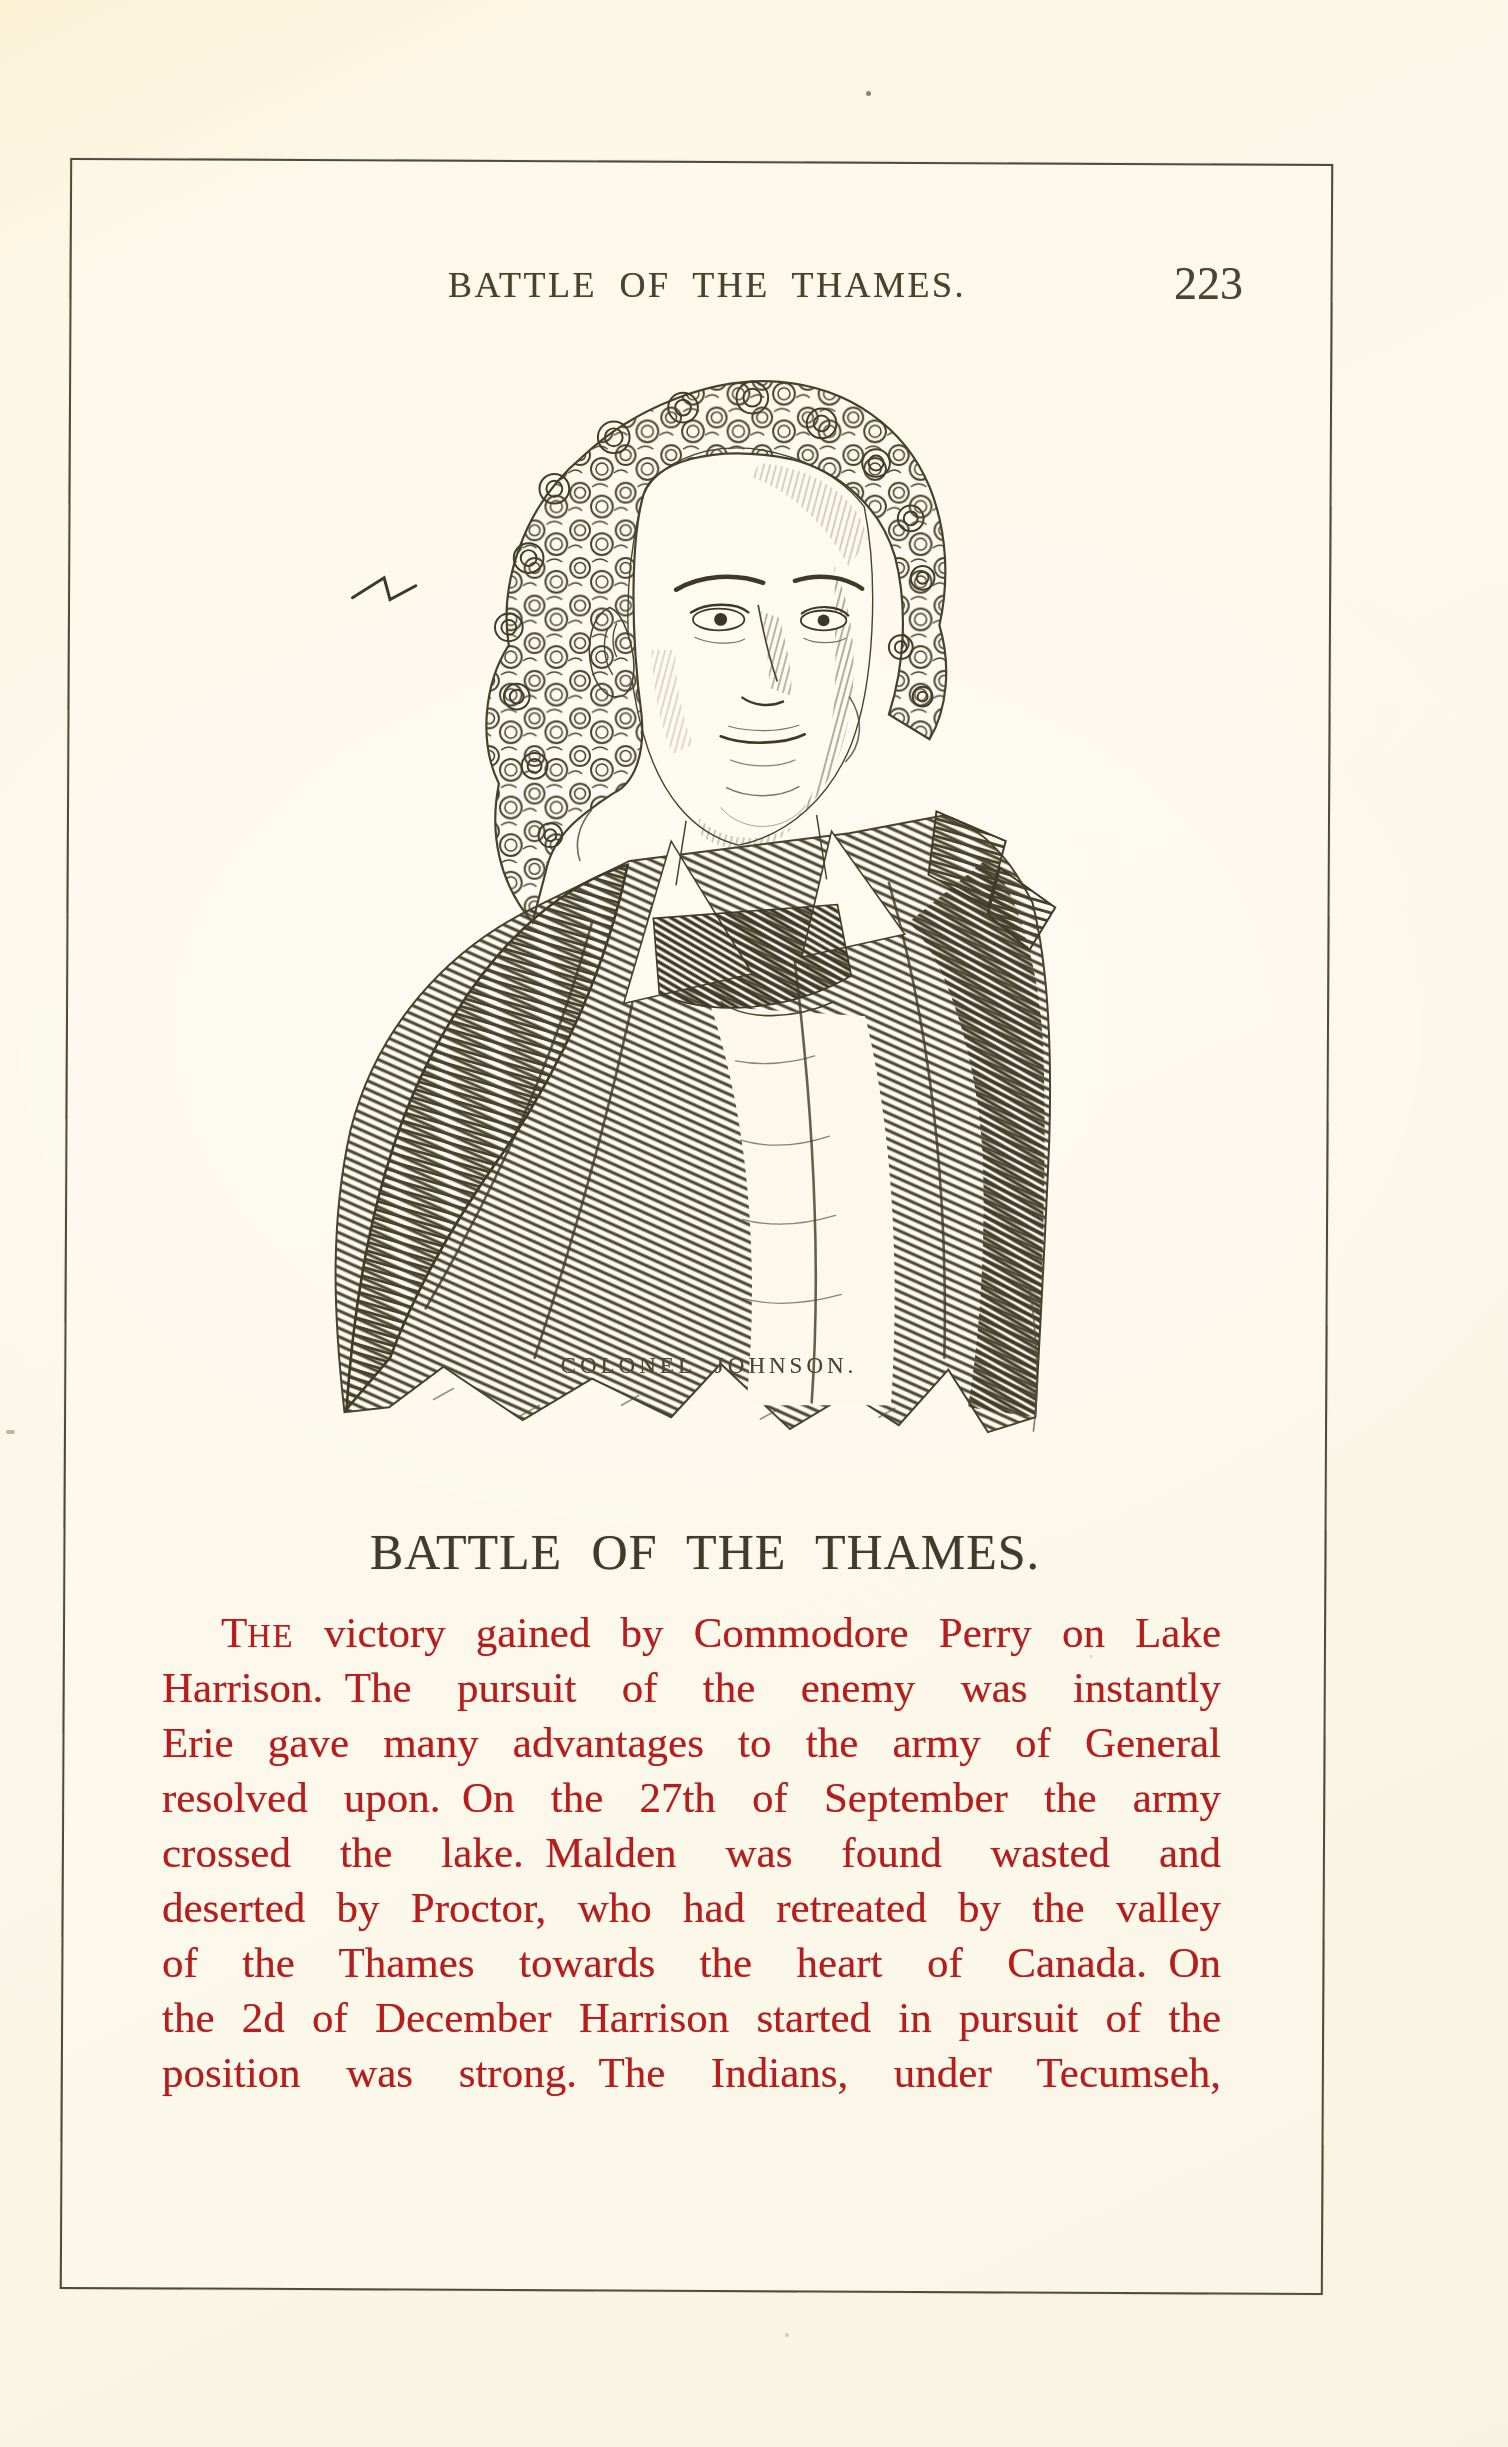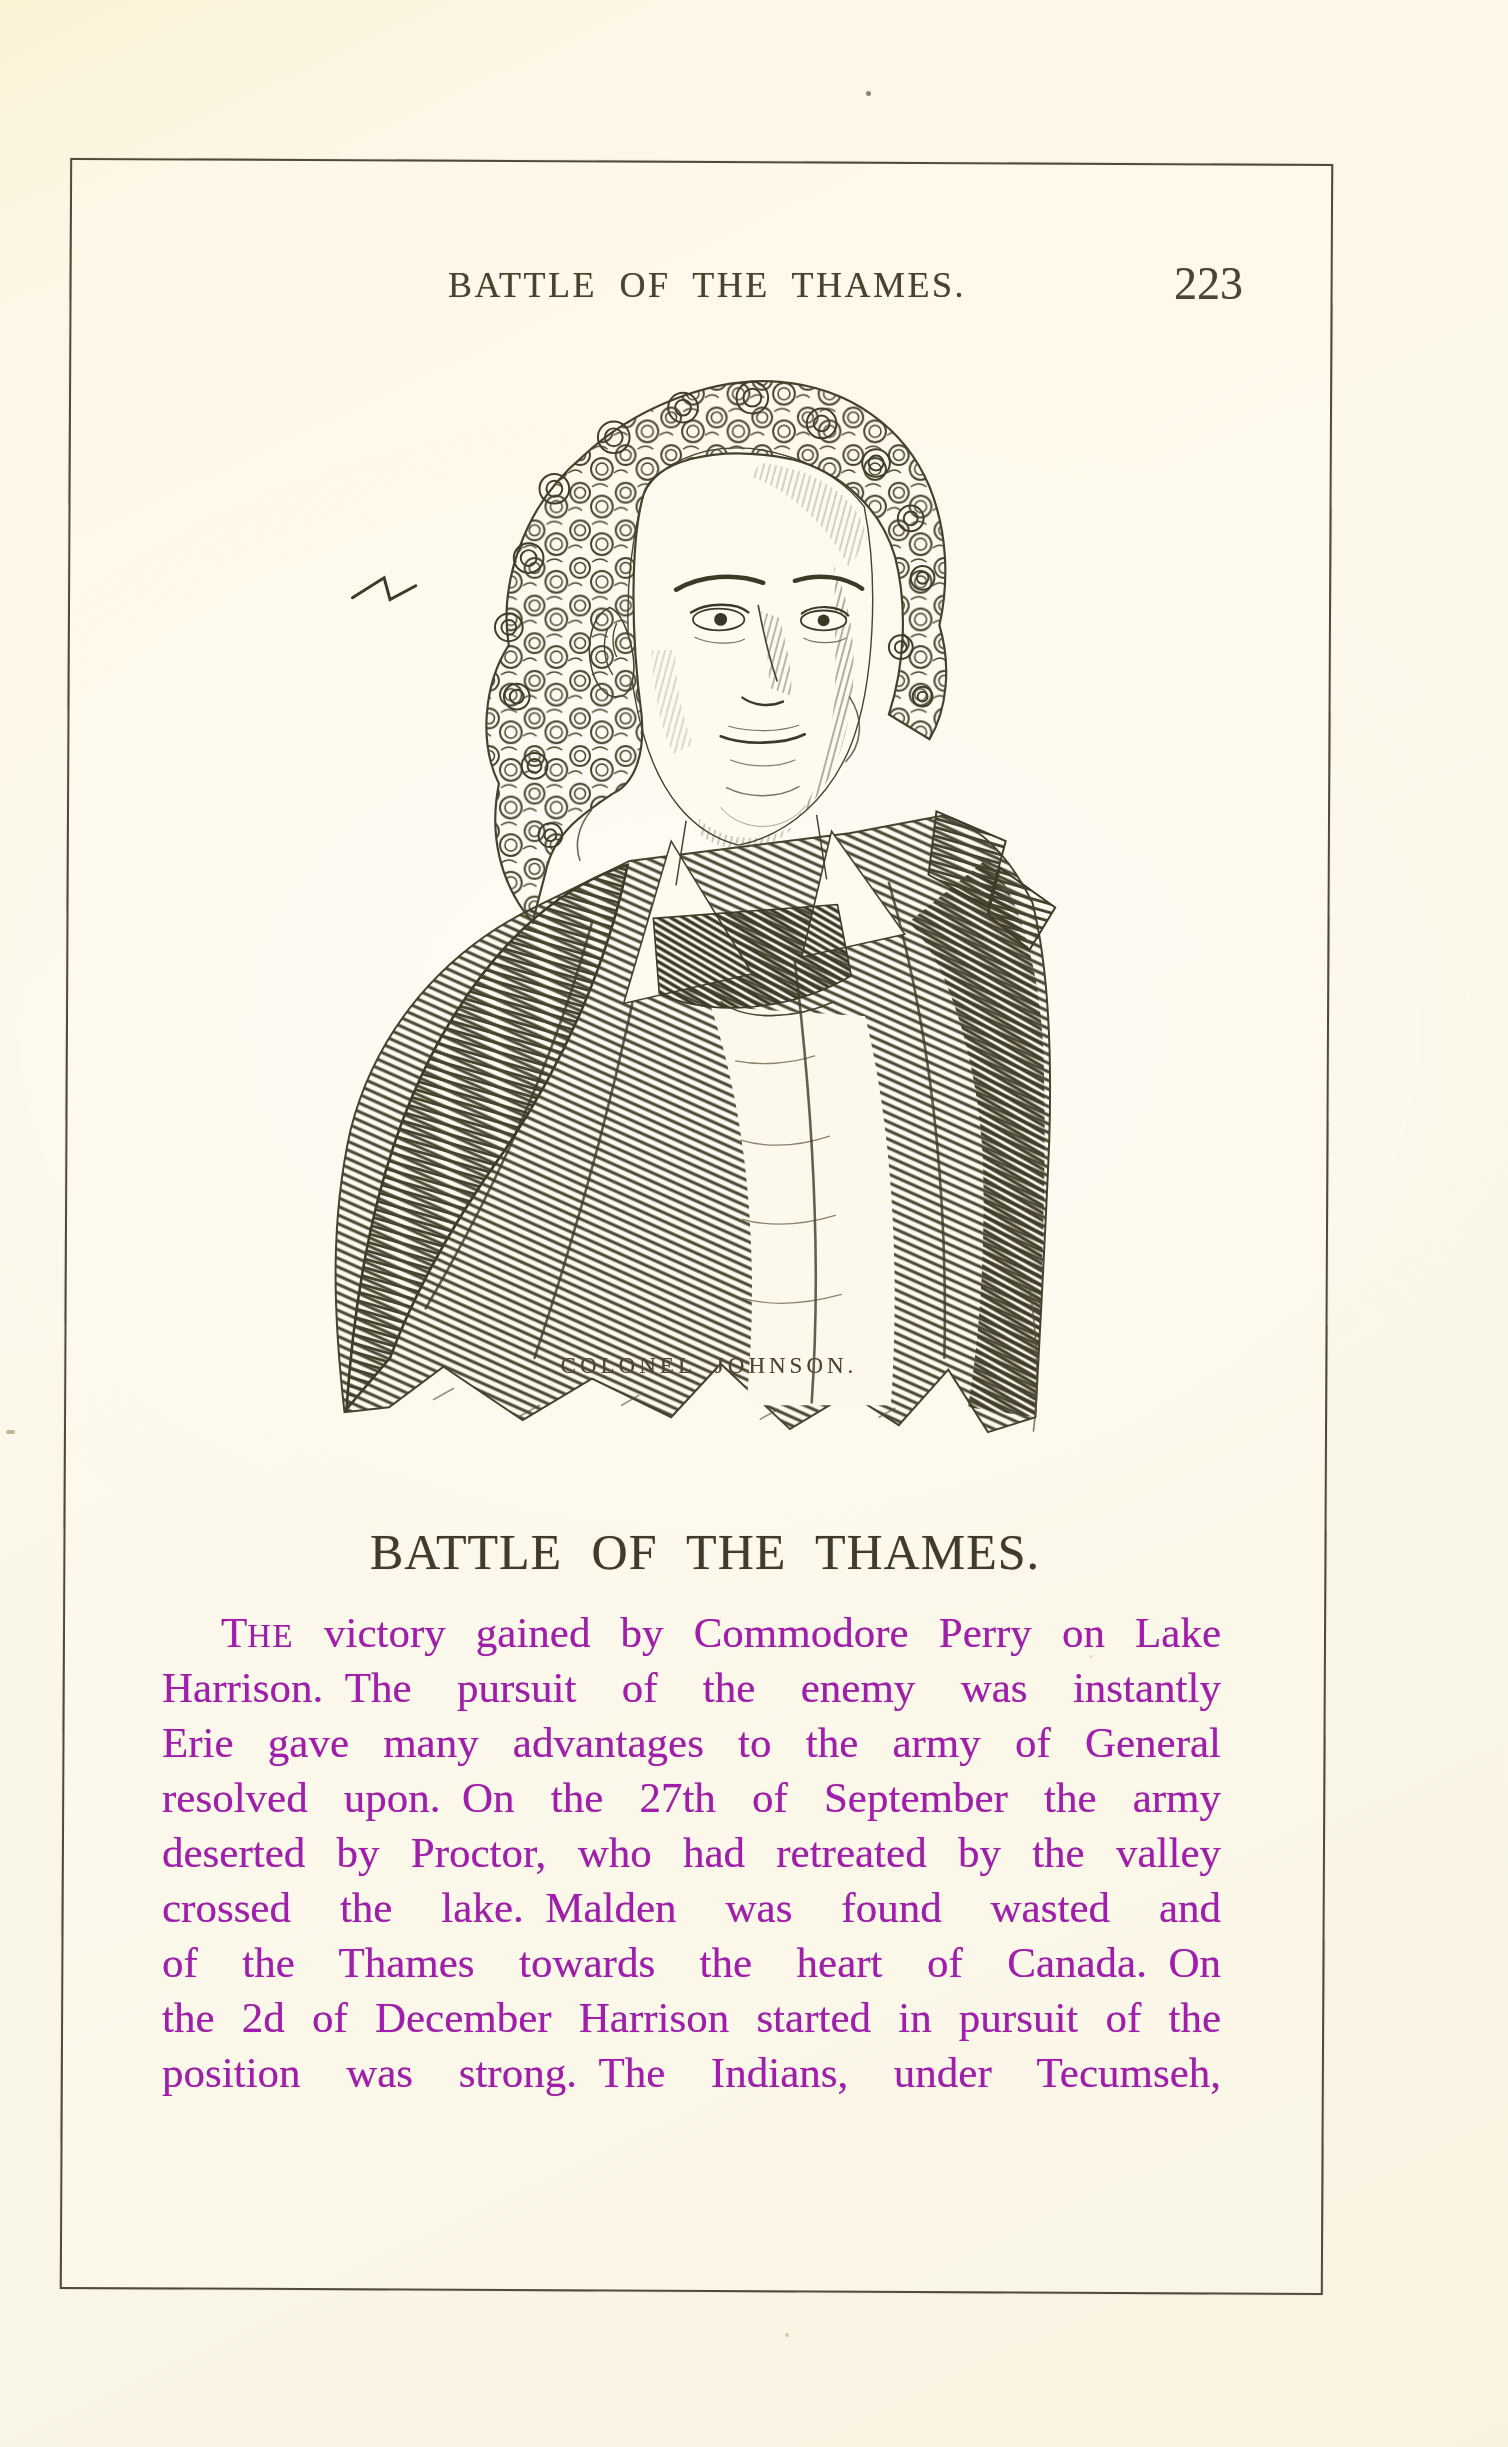--- a/index.html
+++ b/index.html
@@ -41,21 +41,21 @@
   }
   .article-title{
     position:absolute;left:705px;top:1522px;transform:translateX(-50%);
     font-size:50px;line-height:61px;letter-spacing:1px;word-spacing:16px;
     color:#403b2b;white-space:nowrap;
     text-shadow:0 0 0.8px rgba(64,59,43,0.55);
   }
   .article-body{
     position:absolute;left:162px;top:1605px;width:1059px;
     font-size:43px;
-    color:#a21caf;
+    color:#b91c1c;
     text-shadow:0 0 0.8px rgba(62,58,43,0.5);
   }
   .article-body .line{
     height:55px;line-height:55px;
     text-align:justify;text-align-last:justify;
     white-space:normal;
   }
   .article-body .line.first{ text-indent:59px; }
   .lead-cap{font-size:1em;}
   .sc{font-size:0.76em;letter-spacing:1.5px;}
@@ -242,21 +242,21 @@
 
   <figcaption class="caption">COLONEL JOHNSON.</figcaption>
 
   <h1 class="article-title" style="margin:0;font-weight:normal">BATTLE OF THE THAMES.</h1>
 
   <div class="article-body">
     <div class="line first"><span class="lead-cap">T</span><span class="sc">HE</span><span> victory gained by Commodore Perry on Lake</span></div>
     <div class="line">Harrison. The pursuit of the enemy was instantly</div>
     <div class="line">Erie gave many advantages to the army of General</div>
     <div class="line">resolved upon. On the 27th of September the army</div>
+    <div class="line">crossed the lake. Malden was found wasted and</div>
     <div class="line">deserted by Proctor, who had retreated by the valley</div>
-    <div class="line">crossed the lake. Malden was found wasted and</div>
     <div class="line">of the Thames towards the heart of Canada. On</div>
     <div class="line">the 2d of December Harrison started in pursuit of the</div>
     <div class="line">position was strong. The Indians, under Tecumseh,</div>
   </div>
 
 </div>
 
 
 </body></html>

